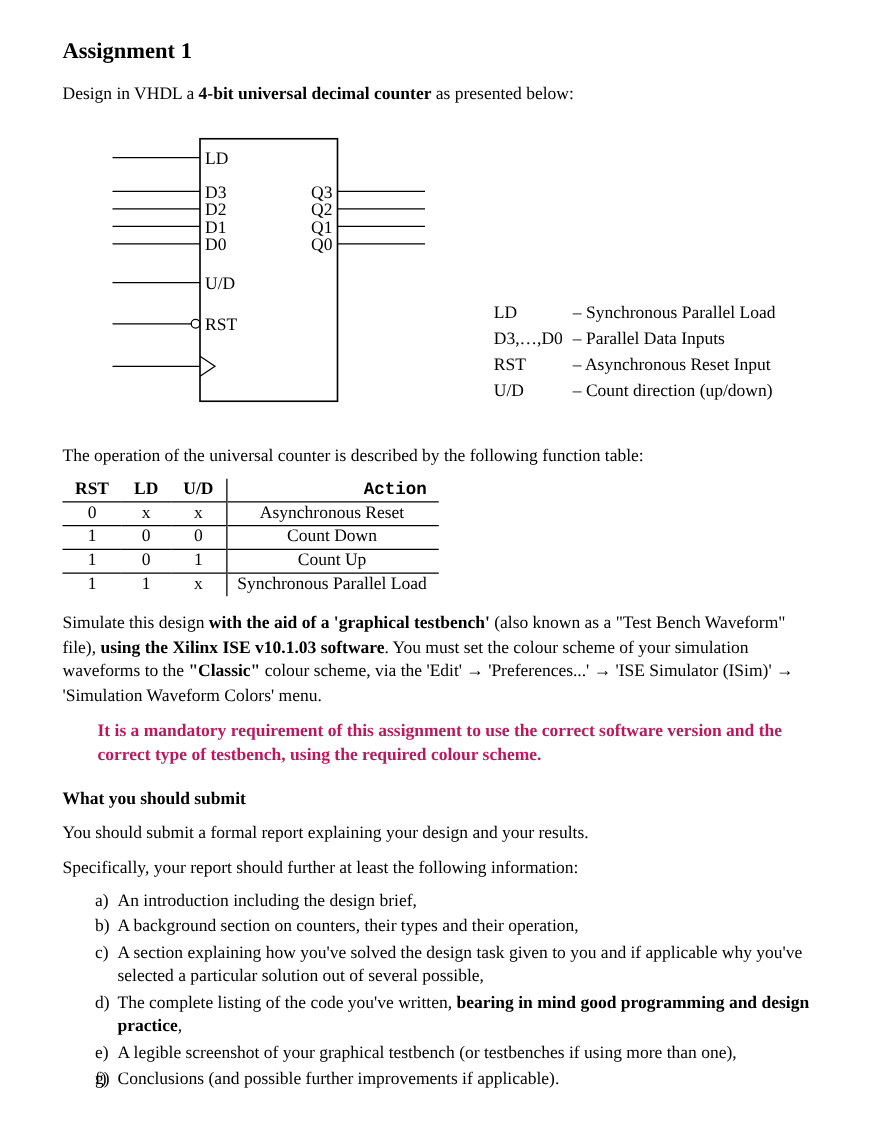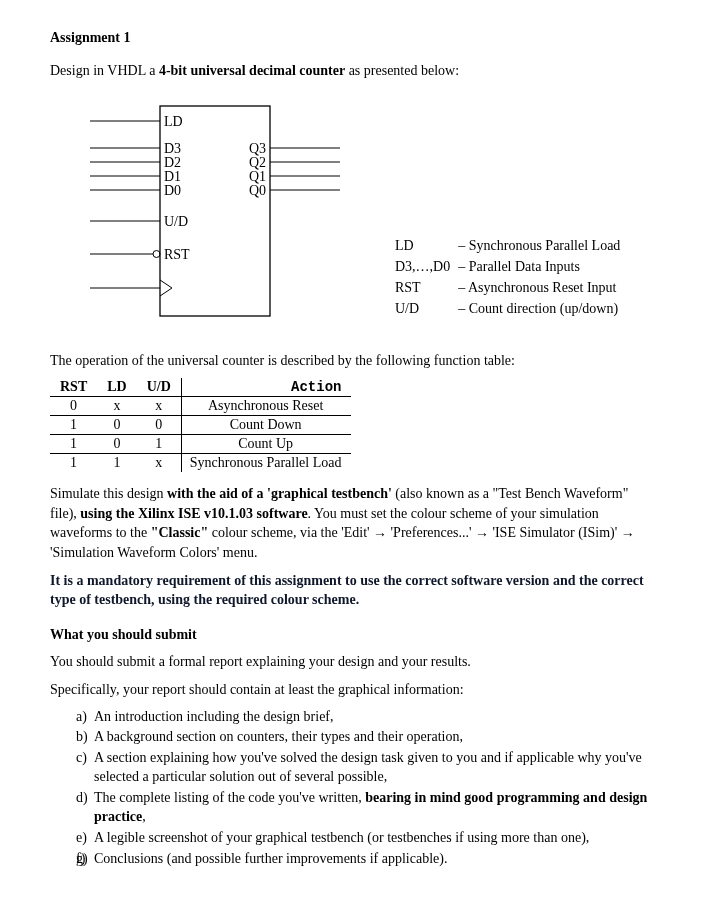--- a/index.html
+++ b/index.html
@@ -6,30 +6,30 @@
       font-family: "Times New Roman", Times, serif;
       font-size: 14px;
       color: #000;
       background: #fff;
       margin: 0;
       padding: 30px 50px;
       width: 701px;
       box-sizing: border-box;
     }
     h1 {
-      font-size: 14px;
+      font-size: 18px;
       font-weight: bold;
       margin: 0 0 15px 0;
     }
     p {
       margin: 8px 0;
       line-height: 1.4;
     }
     .bold { font-weight: bold; }
-    .red { color: #0f172a; }
+    .red { color: #be185d; margin-left: 28px; }
     .diagram-area {
       display: flex;
       align-items: flex-end;
       margin: 15px 0 25px 0;
     }
     .diagram-svg {
       flex-shrink: 0;
     }
     .signal-defs {
       margin-left: 30px;
@@ -200,21 +200,21 @@
 <p>
   <span>Simulate this design </span><span class="bold">with the aid of a 'graphical testbench'</span><span> (also known as a "Test Bench Waveform" file), </span><span class="bold">using the Xilinx ISE v10.1.03 software</span><span>. You must set the colour scheme of your simulation waveforms to the </span><span class="bold">"Classic"</span><span> colour scheme, via the 'Edit' → 'Preferences...' → 'ISE Simulator (ISim)' → 'Simulation Waveform Colors' menu.</span>
 </p>
 
 <p class="red bold">It is a mandatory requirement of this assignment to use the correct software version and the correct type of testbench, using the required colour scheme.</p>
 
 <p class="section-head">What you should submit</p>
 
 <p>You should submit a formal report explaining your design and your results.</p>
 
-<p>Specifically, your report should contain at least the graphical information:</p>
+<p>Specifically, your report should further at least the following information:</p>
 
 <ul class="submit-list">
   <li><span class="marker">a)</span><span>An introduction including the design brief,</span><span class="bold"></span><span></span></li>
   <li><span class="marker">b)</span><span>A background section on counters, their types and their operation,</span><span class="bold"></span><span></span></li>
   <li><span class="marker">c)</span><span>A section explaining how you've solved the design task given to you and if applicable why you've selected a particular solution out of several possible,</span><span class="bold"></span><span></span></li>
   <li><span class="marker">d)</span><span>The complete listing of the code you've written, </span><span class="bold">bearing in mind good programming and design practice</span><span>,</span></li>
   <li><span class="marker">e)</span><span>A legible screenshot of your graphical testbench (or testbenches if using more than one),</span><span class="bold"></span><span></span></li>
   <li><span class="marker">f)</span><span class="bold"></span><span></span></li>
   <li><span class="marker">g)</span><span>Conclusions (and possible further improvements if applicable).</span><span class="bold"></span><span></span></li>
 </ul>

